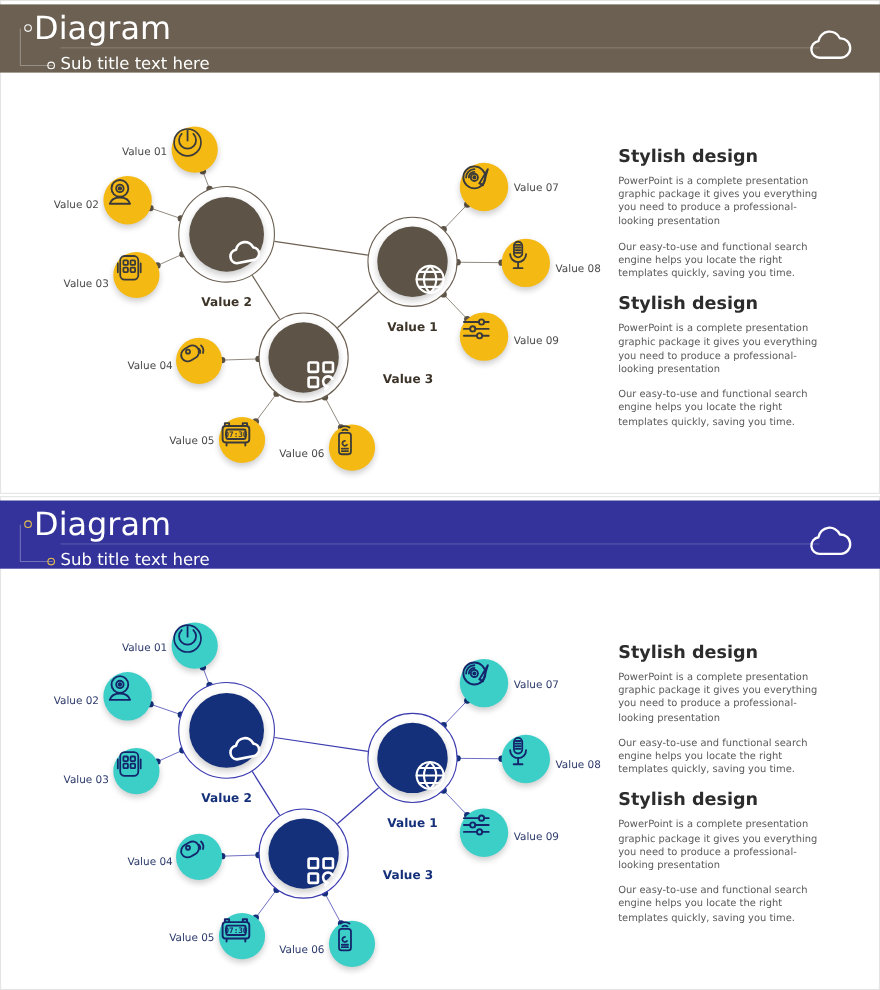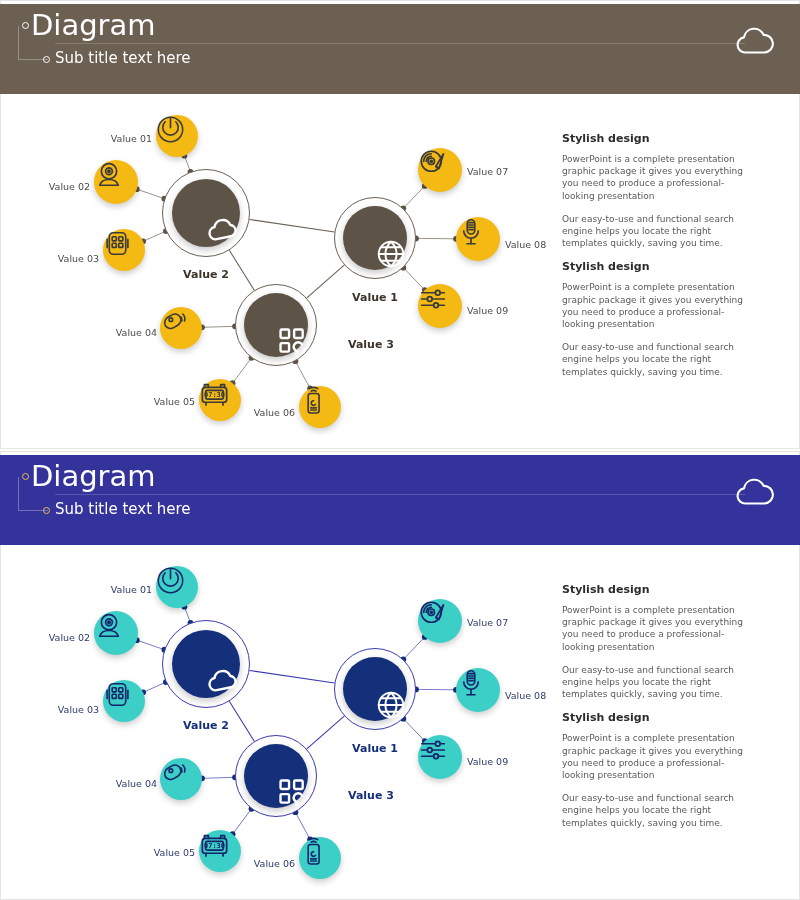--- a/index.html
+++ b/index.html
@@ -11,21 +11,21 @@
   }
   .page { position: relative; width: 800px; height: 900px; background:#fff; }
 
   
   .slide { position: absolute; left: 0; width: 800px; height: 449px; background: #ffffff; }
   .slide.s1 { top: 0; }
   .slide.s2 { top: 451px; }
   .slide-frame { position:absolute; inset:0; border:1px solid #e4e4e4; }
 
   
-  .header { position: absolute; left: 0; top: 4px; width: 800px; height: 90px; }
+  .header { position: absolute; left: 0; top: 4px; width: 800px; height: 62px; }
   .hdr-title {
     position: absolute; left: 31px; top: 4px;
     font-size: 29px; font-weight: 400; color: #ffffff;
     letter-spacing: 0px; line-height: 34px;
     font-family: "DejaVu Sans", sans-serif;
   }
   .hdr-sub {
     position: absolute; left: 55px; top: 44px;
     font-size: 15px; font-weight: 400; color: #ffffff;
     line-height: 20px;
@@ -79,21 +79,21 @@
     font-family: "DejaVu Sans", sans-serif; white-space: nowrap;
     line-height: 12px;
   }
   .hublbl {
     position: absolute; font-size: 11px; font-weight: bold;
     font-family: "DejaVu Sans", sans-serif; white-space: nowrap;
   }
 
   
   .textcol { position: absolute; left: 562px; top: 132px; width: 190px; }
-  .tc-h { font-size: 11px; font-weight: bold; color: #2c2c2c;
+  .tc-h { font-size: 16px; font-weight: bold; color: #2c2c2c;
           font-family: "DejaVu Sans", sans-serif; margin-bottom: 8px; }
   .tc-p { font-size: 9px; color: #5a5a5a; line-height: 12.2px;
           font-family: "DejaVu Sans", sans-serif; margin-bottom: 11px; }
   .tc-block { margin-bottom: 9px; }
   .tc-block:last-child { margin-bottom: 0; }
 </style>
 </head>
 <body>
 
 <div class="page" id="page">

